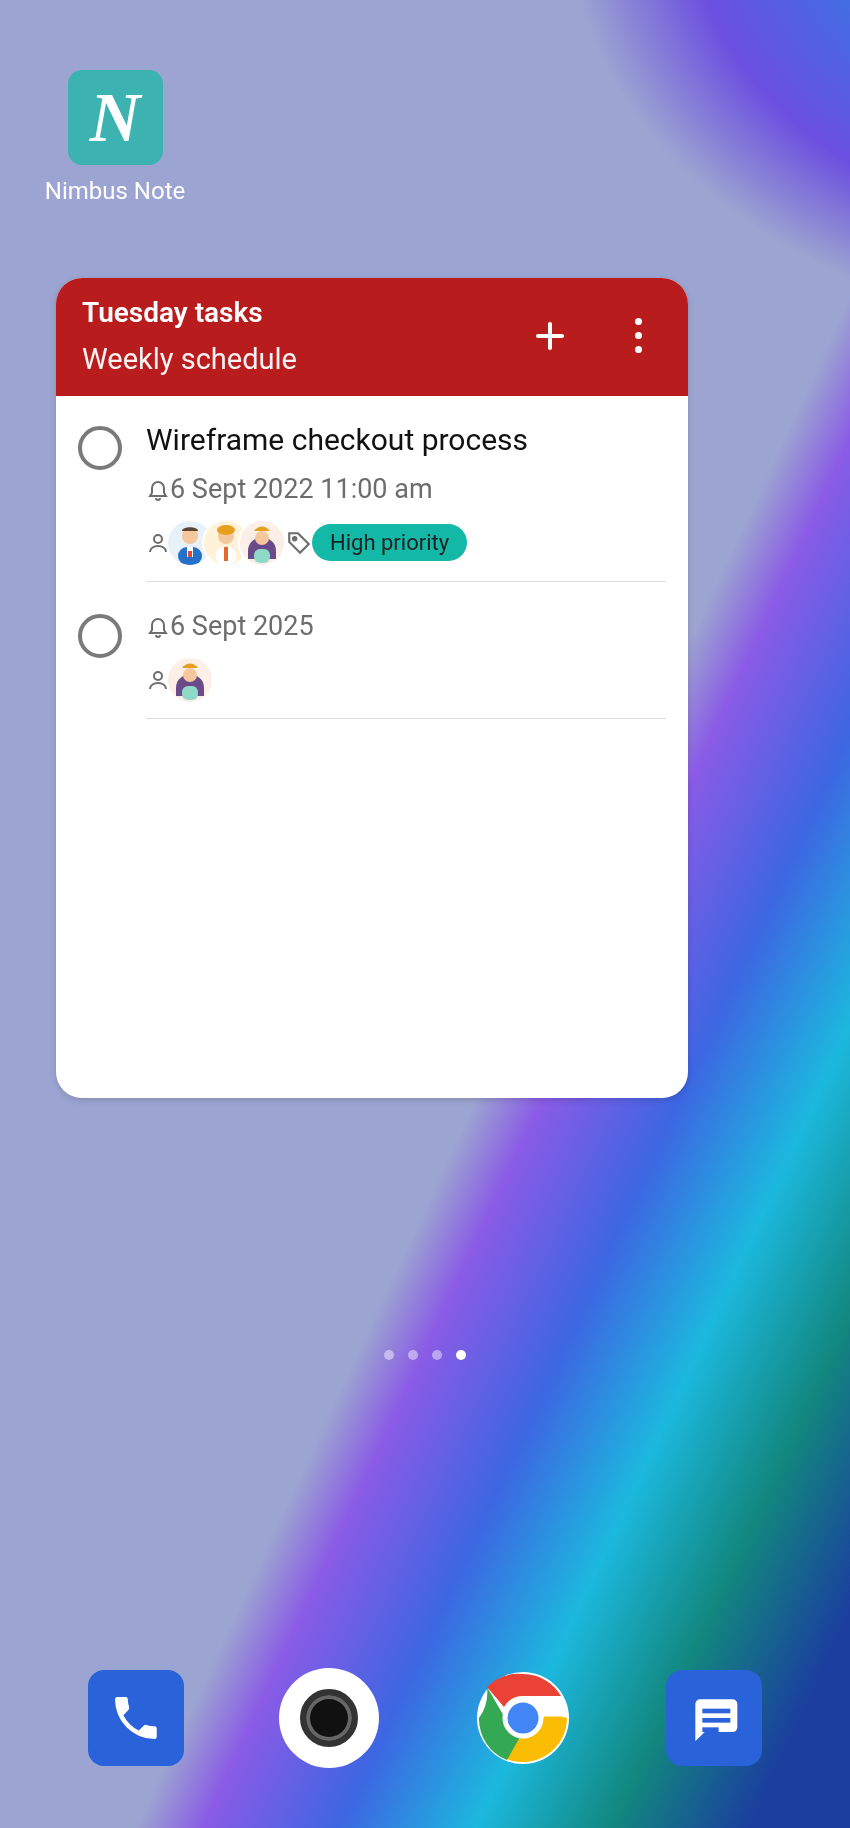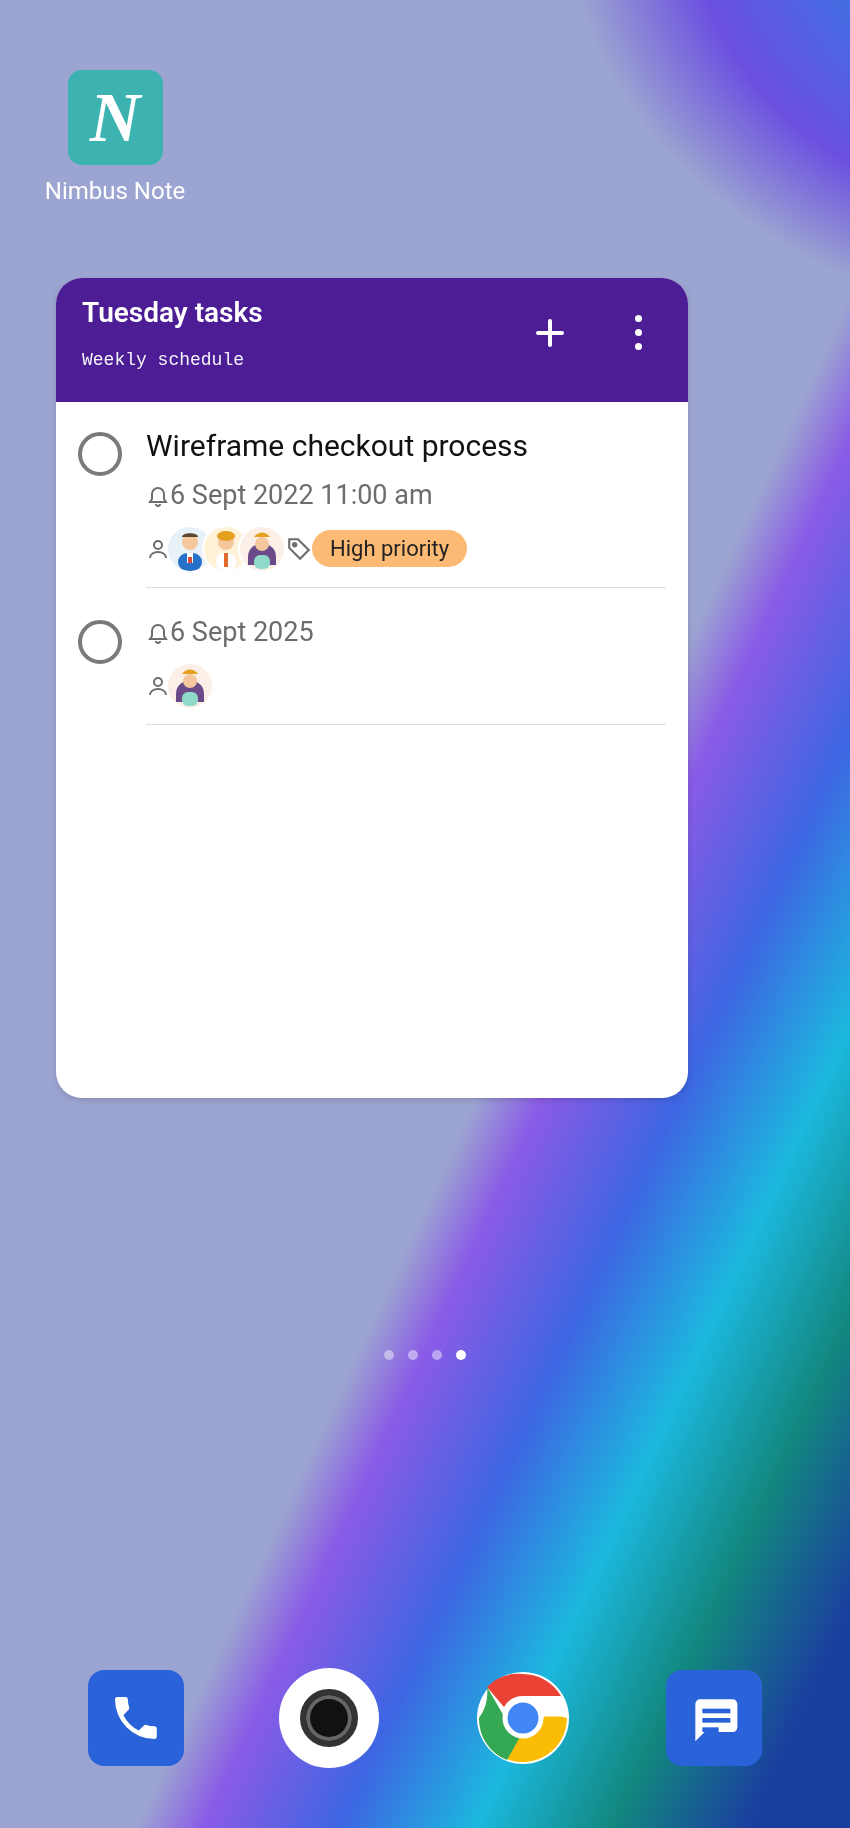--- a/index.html
+++ b/index.html
@@ -9,24 +9,24 @@
       linear-gradient(115deg, transparent 58%, #8a5be6 62%, #3d66e2 70%, #1cb8de 78%, #12877f 86%, #1b3f9f 94%),
       linear-gradient(180deg,#9ca5d1 0%,#9ca5d1 100%);
     position:relative;
   }
   .homescreen{position:absolute;inset:0;}
   .app-icon-wrap{position:absolute;left:40px;top:70px;width:150px;text-align:center;}
   .app-icon{width:95px;height:95px;margin:0 auto;border-radius:14px;background:#3cb3b0;display:flex;align-items:center;justify-content:center;}
   .app-icon span{color:#fff;font-size:70px;font-weight:800;font-style:italic;font-family:Georgia,serif;}
   .app-label{margin-top:12px;color:#fff;font-size:24px;font-weight:400;}
   .widget{position:absolute;left:56px;top:278px;width:632px;height:820px;border-radius:26px;background:#fff;overflow:hidden;box-shadow:0 2px 6px rgba(0,0,0,.15);}
-  .widget-header{background:#4c1d95;color:#fff;padding:18px 26px 32px;display:flex;align-items:center;gap:30px;}
+  .widget-header{background:#b91c1c;color:#fff;padding:18px 26px 20px;display:flex;align-items:center;gap:30px;}
   .widget-titles{flex:1;}
   .widget-title{font-size:28px;font-weight:600;line-height:1.2;}
-  .widget-subtitle{font-size:18px;font-weight:400;margin-top:20px;opacity:.95;font-family:Liberation Mono, monospace;}
+  .widget-subtitle{font-size:29px;font-weight:400;margin-top:12px;opacity:.95;}
   .header-btn{width:48px;height:48px;display:flex;align-items:center;justify-content:center;margin-left:10px;}
   .plus-icon{position:relative;width:28px;height:28px;}
   .plus-icon::before,.plus-icon::after{content:"";position:absolute;background:#fff;}
   .plus-icon::before{left:12px;top:0;width:4px;height:28px;border-radius:2px;}
   .plus-icon::after{top:12px;left:0;height:4px;width:28px;border-radius:2px;}
   .dots-icon{display:flex;flex-direction:column;gap:7px;}
   .dots-icon span{width:7px;height:7px;border-radius:50%;background:#fff;}
   .task-list{padding:10px 0 0;}
   .task-item{display:flex;align-items:flex-start;padding:16px 22px 12px;}
   .task-check{width:36px;height:36px;border:4px solid #7a7a7a;border-radius:50%;flex-shrink:0;margin-top:4px;}
@@ -35,21 +35,21 @@
   .task-row{display:flex;align-items:center;gap:0;flex-wrap:wrap;margin-bottom:14px;}
   .task-date{font-size:27px;color:#6d6d6d;display:flex;align-items:center;gap:10px;}
   .bell-icon svg,.person-icon svg,.tag-icon svg{display:block;}
   .avatars{display:flex;margin-left:-4px;}
   .avatar{width:44px;height:44px;border-radius:50%;border:2px solid #fff;margin-left:-12px;display:flex;align-items:center;justify-content:center;overflow:hidden;}
   .avatar:first-child{margin-left:0;}
   .av1{background:linear-gradient(#e9f1f8,#e9f1f8);} 
   .av1 svg{width:44px;height:44px;}
   .av2{background:#fff2d9;}
   .av3{background:#fbefe7;}
-  .tag-pill{background:#fdba74;color:#222;font-size:22px;padding:6px 18px;border-radius:20px;}
+  .tag-pill{background:#14b8a6;color:#222;font-size:22px;padding:6px 18px;border-radius:20px;}
   .task-divider{border:none;border-top:1px solid #dcdcdc;margin:8px 0 0 0;}
   .page-dots{position:absolute;left:50%;transform:translateX(-50%);top:1350px;display:flex;gap:14px;}
   .page-dot{width:10px;height:10px;border-radius:50%;background:rgba(255,255,255,.45);}
   .page-dot.active{background:#fff;}
   .dock{position:absolute;left:0;right:0;bottom:60px;display:flex;justify-content:space-around;align-items:center;padding:0 40px;}
   .dock-item{width:96px;height:96px;border-radius:16px;display:flex;align-items:center;justify-content:center;}
   .dock-phone{background:#2a63d9;}
   .dock-phone svg{width:56px;height:56px;fill:#fff;}
   .dock-camera{background:#fff;border-radius:50%;width:100px;height:100px;}
   .dock-camera .lens{width:46px;height:46px;border-radius:50%;background:#111;border:6px solid #333;box-shadow:0 0 0 4px #666 inset;}

